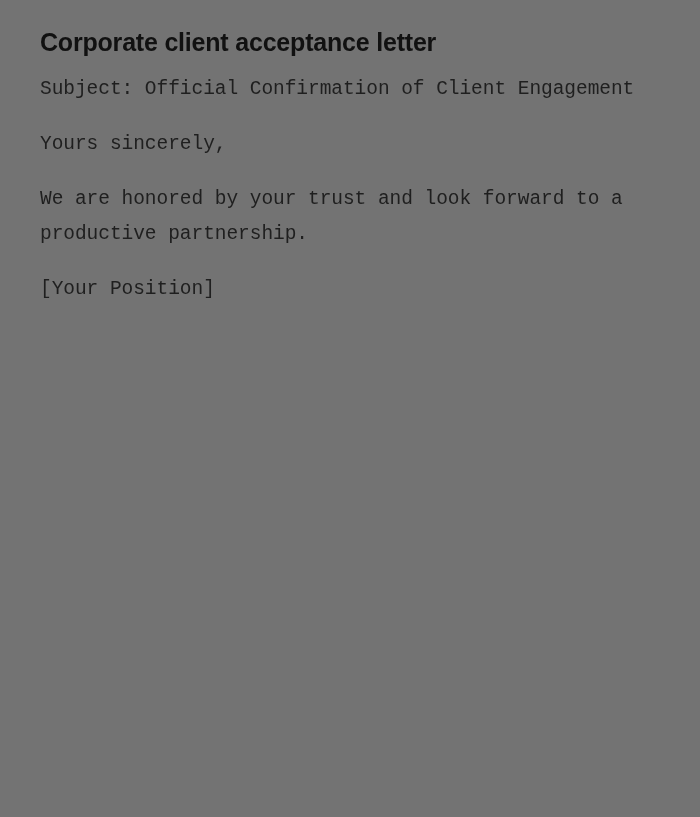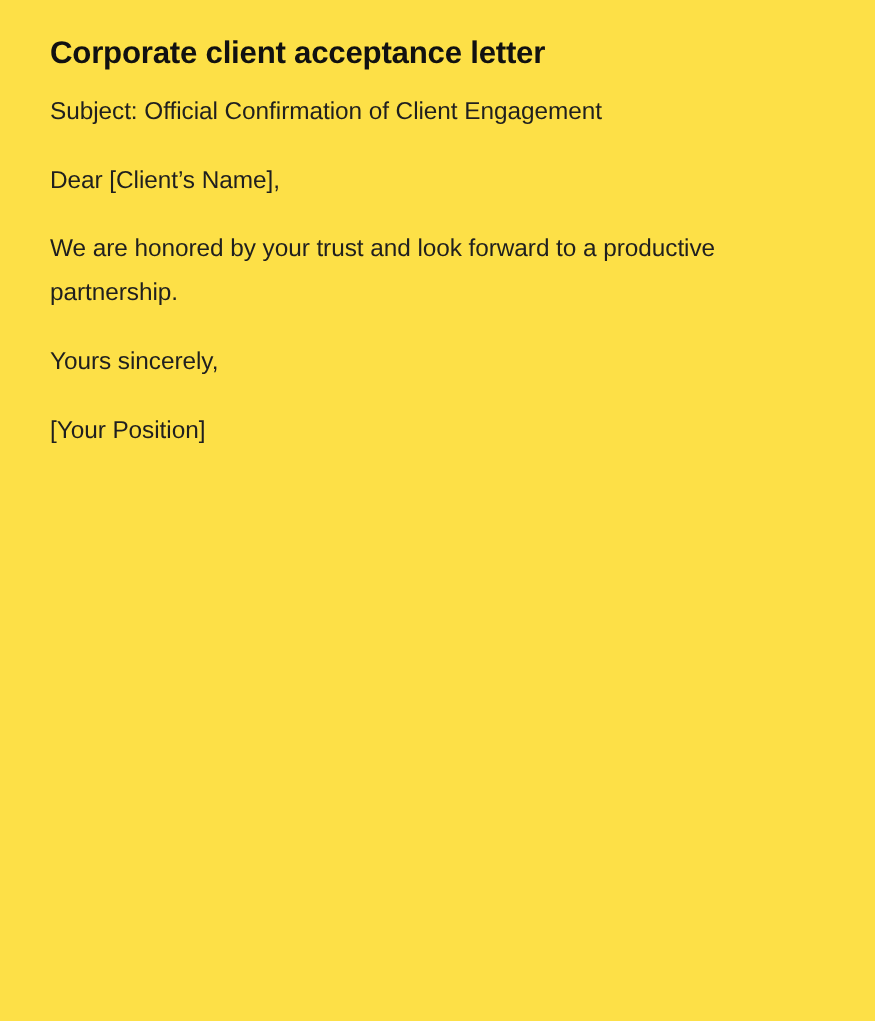--- a/index.html
+++ b/index.html
@@ -12,34 +12,35 @@
     height: 817px;
     overflow: hidden;
     font-family: "Liberation Sans", "DejaVu Sans", sans-serif;
     color: #1a1a1a;
     -webkit-font-smoothing: antialiased;
   }
   .page {
     box-sizing: border-box;
     width: 700px;
     height: 817px;
-    background: #fde047;
+    background: #737373;
     padding: 26px 40px 0 40px;
   }
   .letter-title {
     font-size: 25px;
     font-weight: bold;
     line-height: 32px;
     letter-spacing: -0.2px;
     color: #111111;
     margin: 0 0 14px 0;
     width: 610px;
   }
   .letter-body {
     width: 606px;
+    font-family: Liberation Mono, monospace;
   }
   .para {
     font-size: 19.5px;
     line-height: 35px;
     font-weight: normal;
     color: #1f1f1f;
     margin: 0 0 20px 0;
     letter-spacing: -0.05px;
     white-space: normal;
   }
@@ -51,25 +52,24 @@
 <body>
 
 <div class="page">
 
   <h1 class="letter-title">Corporate client acceptance letter</h1>
 
   <div class="letter-body">
 
     <p class="para">Subject: Official Confirmation of Client Engagement</p>
 
-    <p class="para">Dear [Client’s Name],</p>
 
 
 
+    <p class="para">Yours sincerely,</p>
+
     <p class="para">We are honored by your trust and look forward to a productive partnership.</p>
-
-    <p class="para">Yours sincerely,</p>
 
 
     <p class="para">[Your Position]</p>
 
   </div>
 </div>
 
 </body></html>

